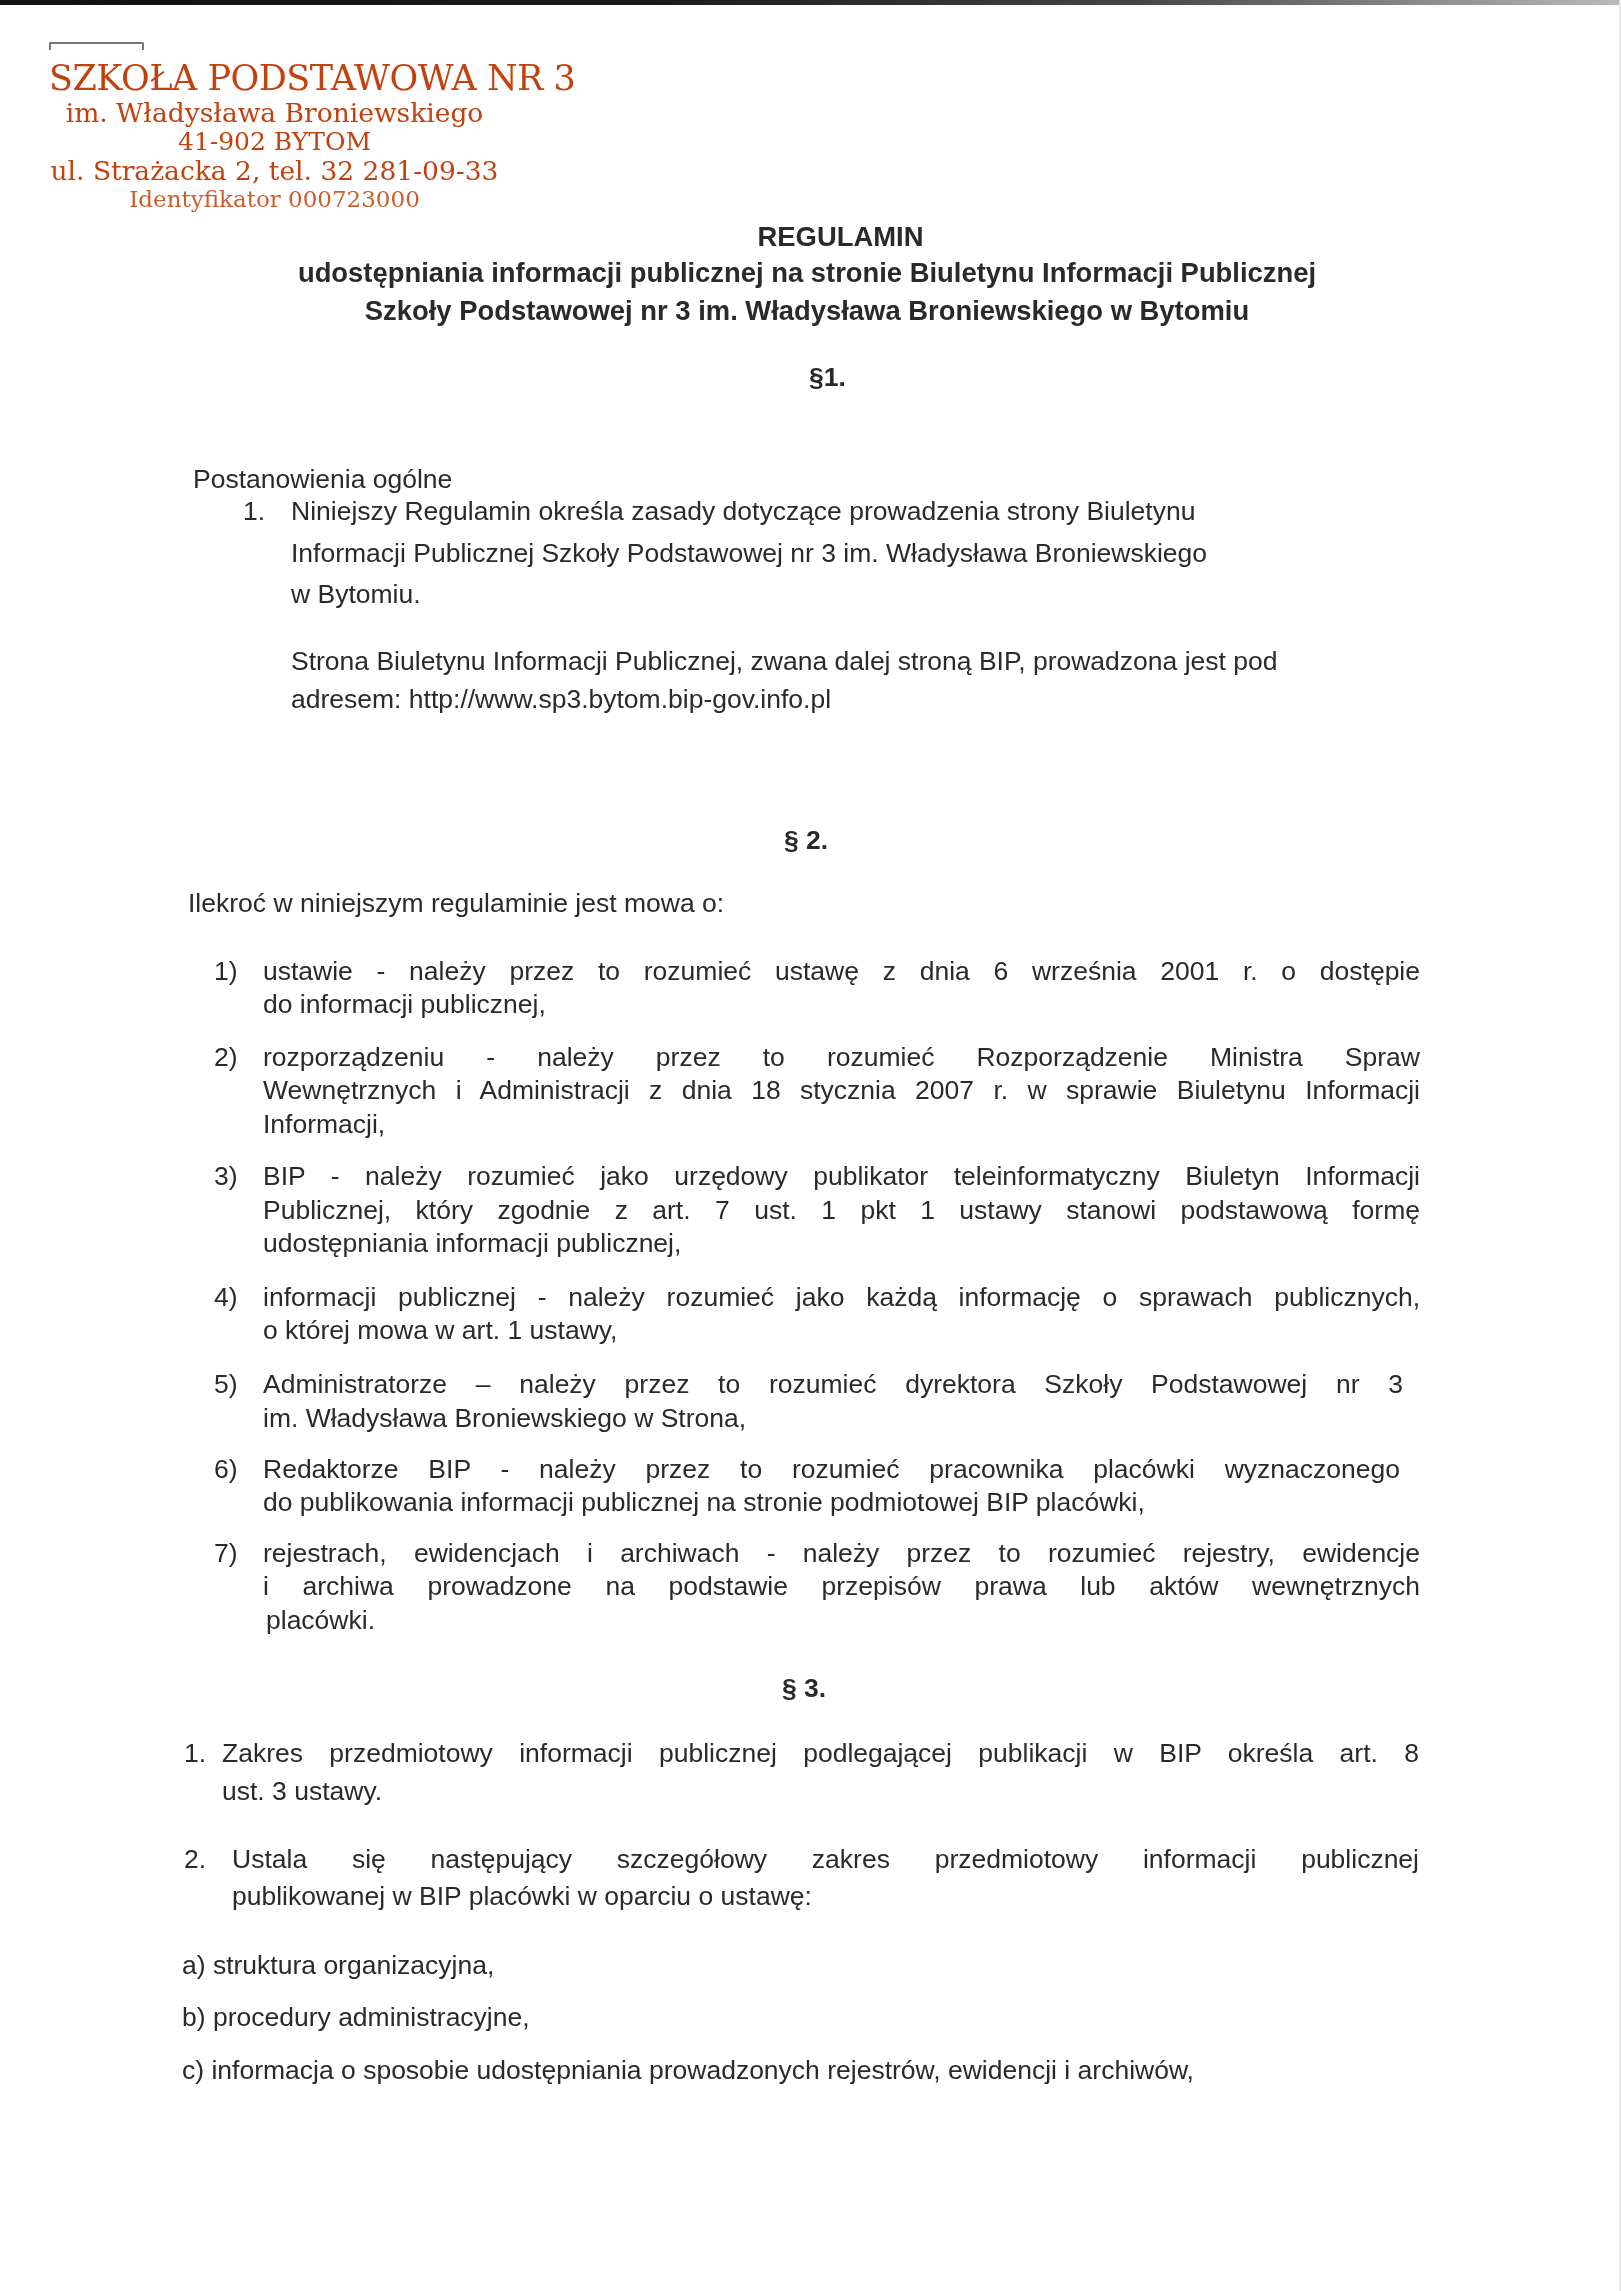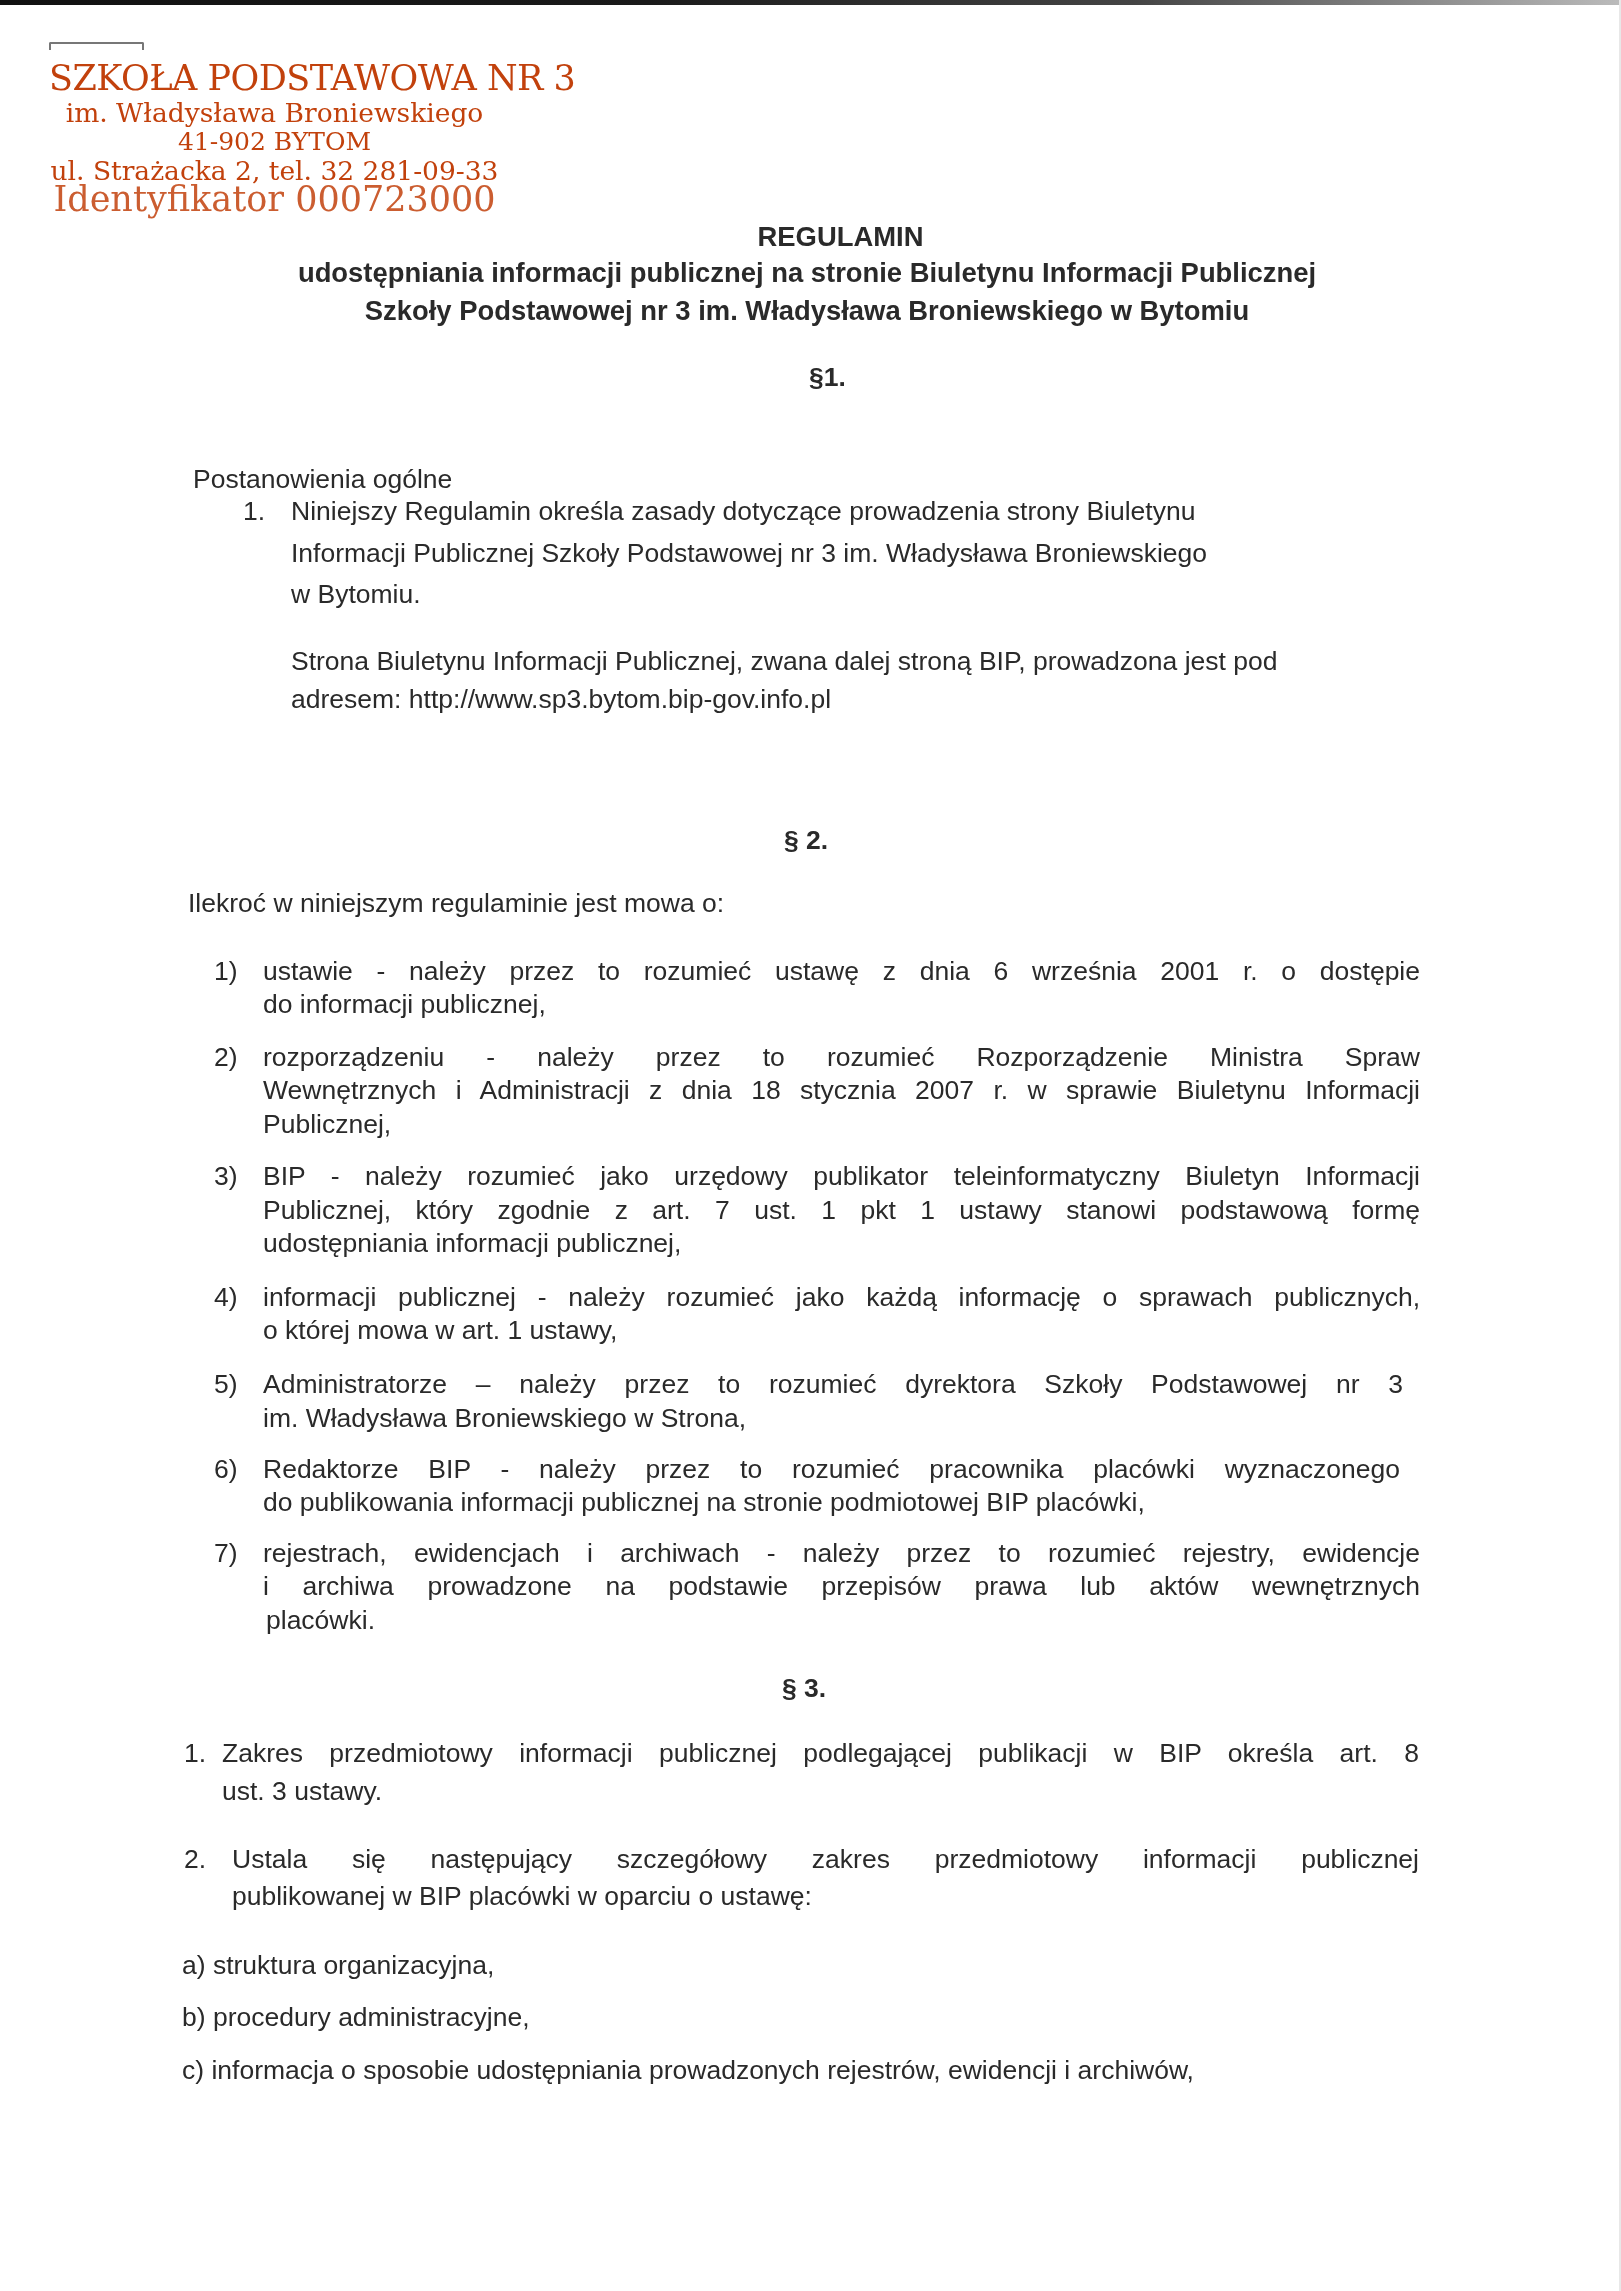--- a/index.html
+++ b/index.html
@@ -23,21 +23,21 @@
   .stamp {
     position: absolute; left: 49px; top: 59px; width: 451px;
     text-align: center; color: #c2410c;
     font-family: "DejaVu Serif", serif;
   }
   .stamp div { white-space: nowrap; }
   .stamp .s1 { font-size: 35px; line-height: 39px; letter-spacing: -0.5px; }
   .stamp .s2 { font-size: 26.5px; line-height: 29px; }
   .stamp .s3 { font-size: 25px; line-height: 29px; }
   .stamp .s4 { font-size: 26.5px; line-height: 29px; }
-  .stamp .s5 { font-size: 35px; line-height: 29px; opacity: 0.85; }
+  .stamp .s5 { font-size: 23px; line-height: 29px; opacity: 0.85; }
 
   .line { position: absolute; white-space: nowrap; font-size: 26.5px; line-height: 33px; }
   .center { left: 0; width: 1621px; text-align: center; }
   .bold { font-weight: bold; }
   .title { font-size: 27.4px; }
   .subtitle { font-size: 27.4px; }
   .just { text-align: justify; text-align-last: justify; white-space: normal; }
   .num { position: absolute; font-size: 26.5px; line-height: 33px; white-space: nowrap; }
 </style>
 </head>
@@ -73,21 +73,21 @@
 <div class="line bold" style="top:824px; left:784px;">§ 2.</div>
 <div class="line" style="top:887px; left:188px;">Ilekroć w niniejszym regulaminie jest mowa o:</div>
 
 <div class="num" style="top:955px; left:214px;">1)</div>
 <div class="line just" style="top:955px; left:263px; width:1157px;">ustawie - należy przez to rozumieć ustawę z dnia 6 września 2001 r. o dostępie</div>
 <div class="line" style="top:988px; left:263px;">do informacji publicznej,</div>
 
 <div class="num" style="top:1041px; left:214px;">2)</div>
 <div class="line just" style="top:1041px; left:263px; width:1157px;">rozporządzeniu - należy przez to rozumieć Rozporządzenie Ministra Spraw</div>
 <div class="line just" style="top:1074px; left:263px; width:1157px;">Wewnętrznych i Administracji z dnia 18 stycznia 2007 r. w sprawie Biuletynu Informacji</div>
-<div class="line" style="top:1108px; left:263px;">Publicznej,</div>
+<div class="line" style="top:1108px; left:263px;">Informacji,</div>
 
 <div class="num" style="top:1160px; left:214px;">3)</div>
 <div class="line just" style="top:1160px; left:263px; width:1157px;">BIP - należy rozumieć jako urzędowy publikator teleinformatyczny Biuletyn Informacji</div>
 <div class="line just" style="top:1194px; left:263px; width:1157px;">Publicznej, który zgodnie z art. 7 ust. 1 pkt 1 ustawy stanowi podstawową formę</div>
 <div class="line" style="top:1227px; left:263px;">udostępniania informacji publicznej,</div>
 
 <div class="num" style="top:1281px; left:214px;">4)</div>
 <div class="line just" style="top:1281px; left:263px; width:1157px;">informacji publicznej - należy rozumieć jako każdą informację o sprawach publicznych,</div>
 <div class="line" style="top:1314px; left:263px;">o której mowa w art. 1 ustawy,</div>
 

